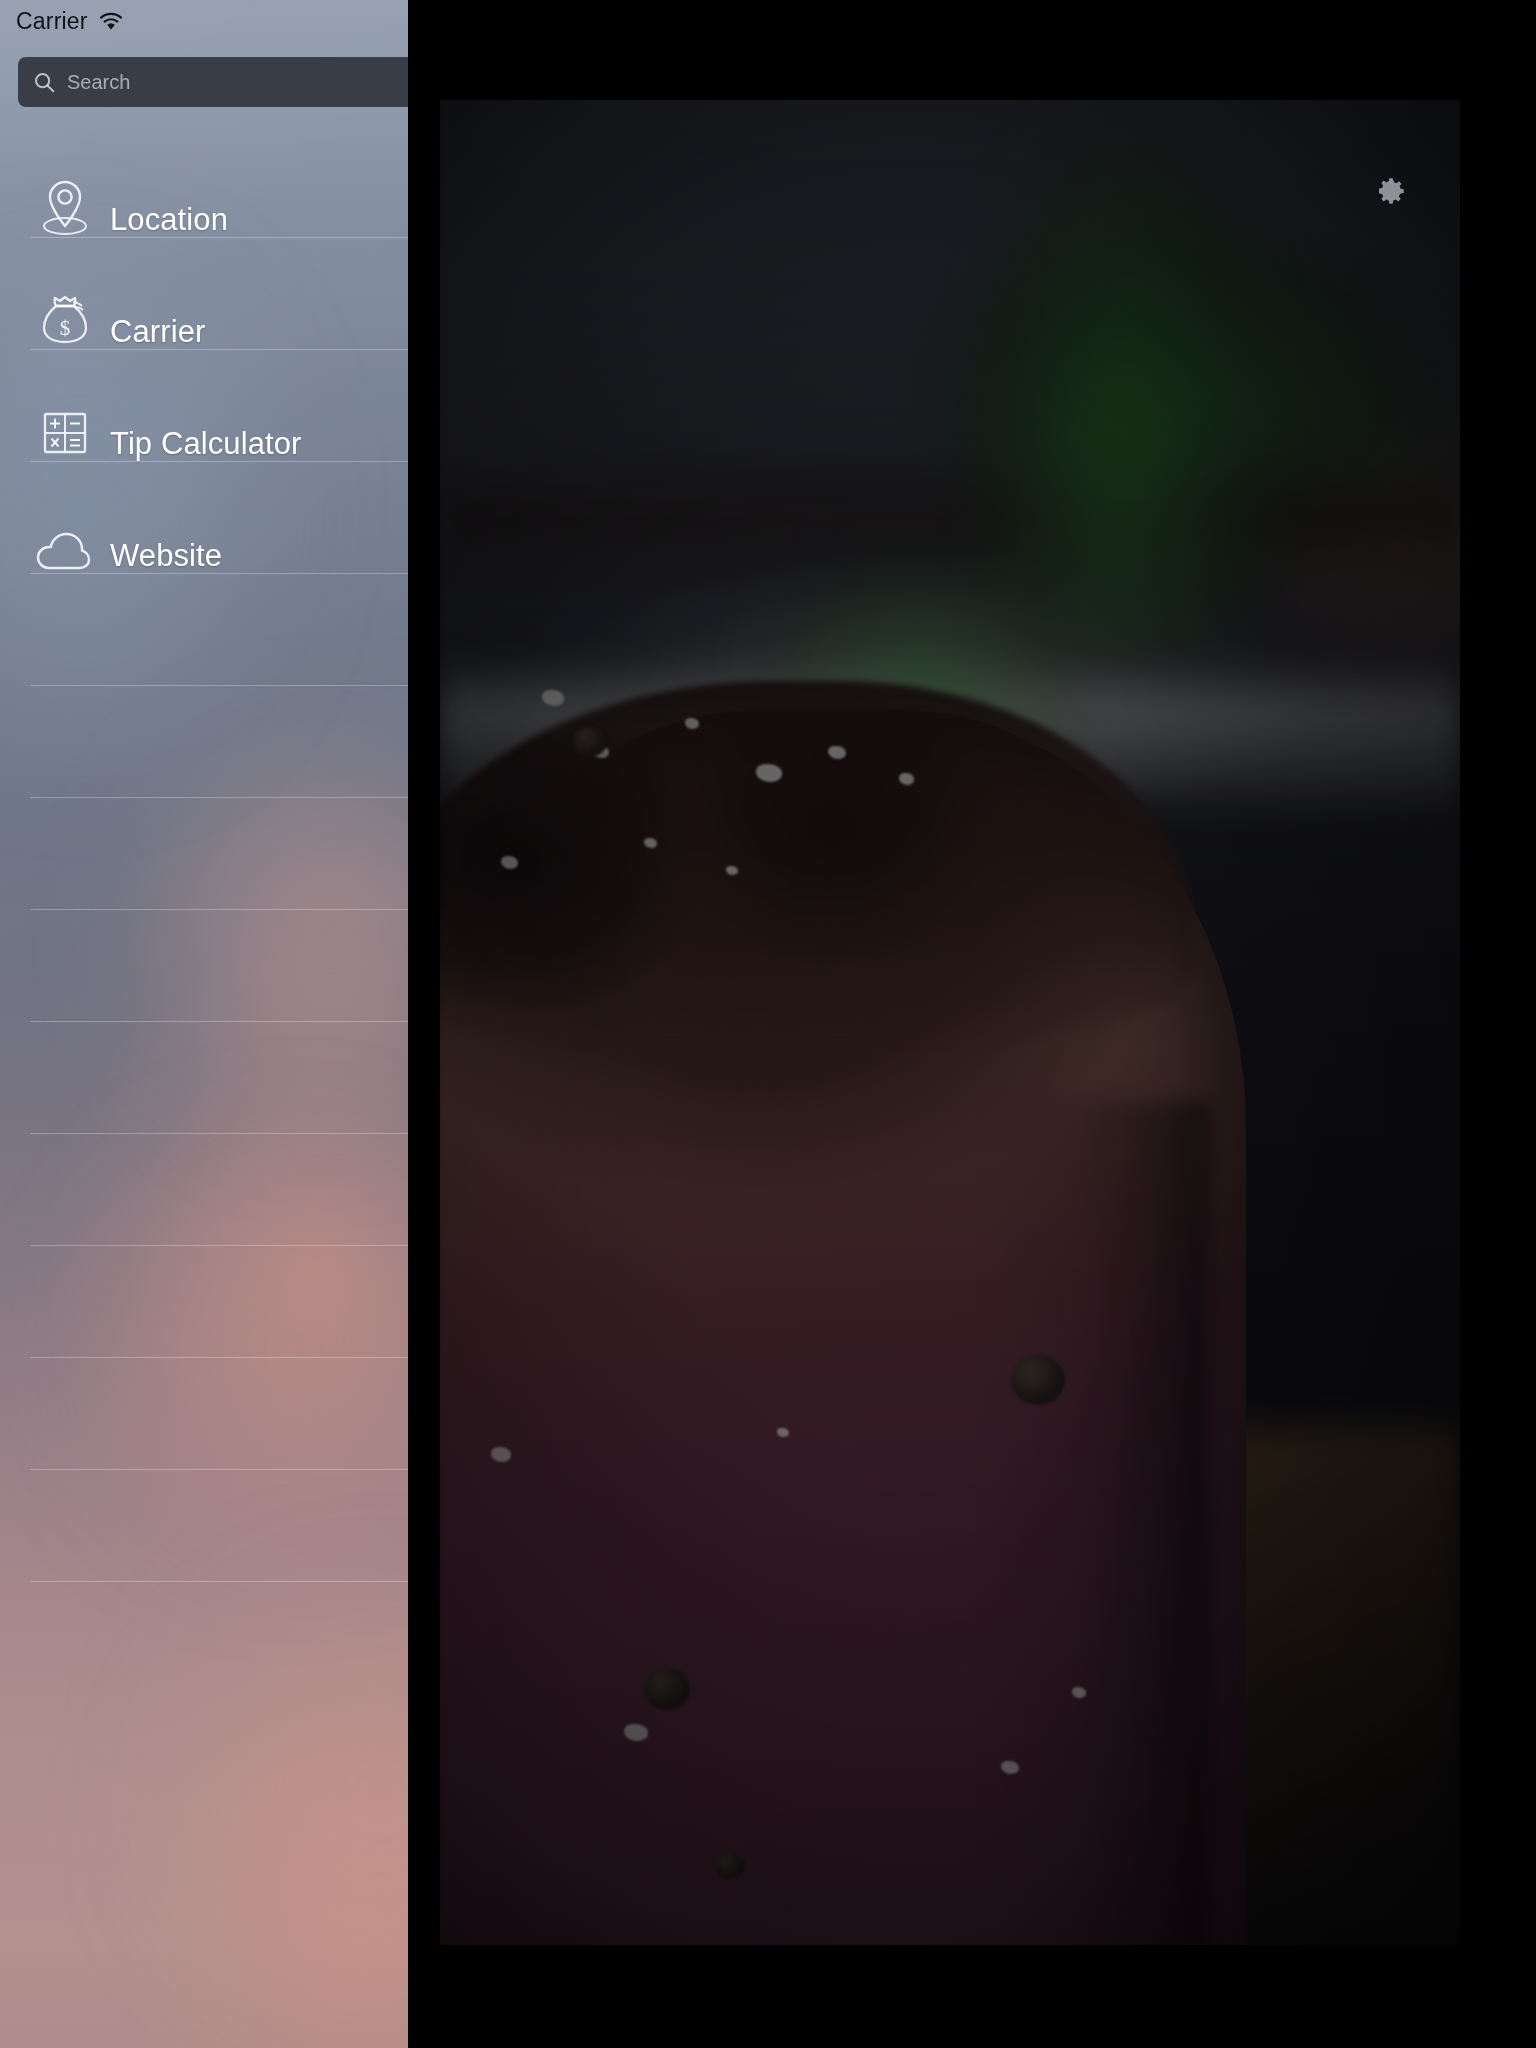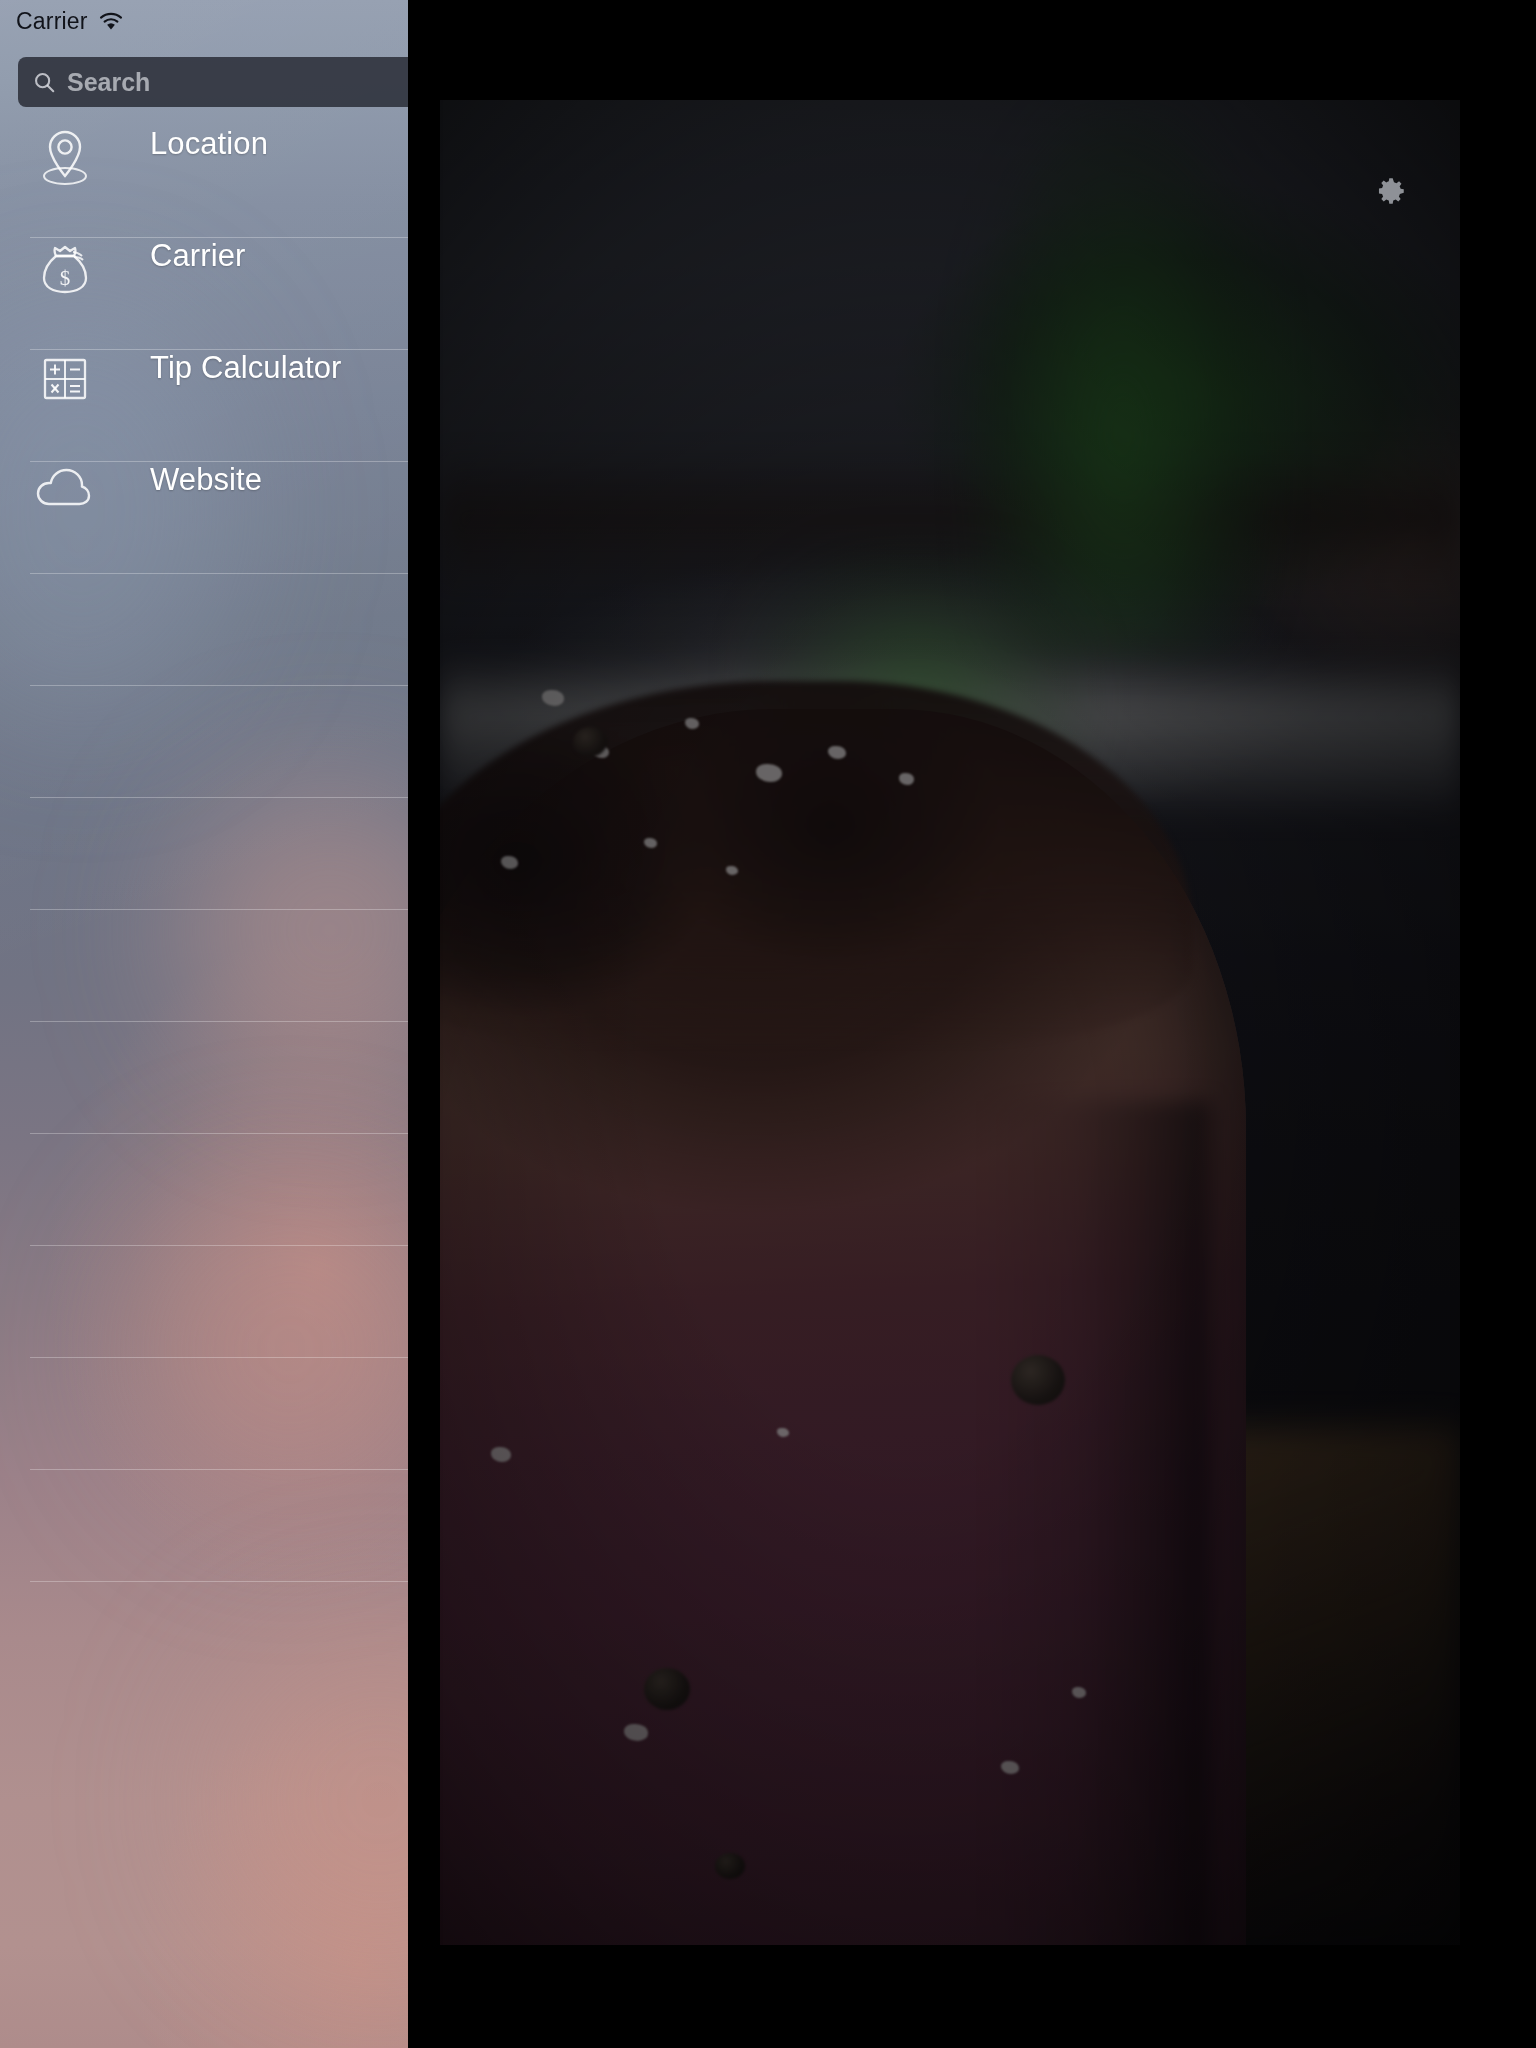--- a/index.html
+++ b/index.html
@@ -238,39 +238,37 @@
     border-radius: 8px;
     background: rgba(44,48,58,0.88);
     display: flex;
     align-items: center;
     padding-left: 14px;
     cursor: text;
   }
   #search-field .magnifier { flex: none; margin-right: 10px; }
   #search-placeholder {
     color: rgba(225,227,232,0.66);
-    font-size: 25px;
-    font-weight: bold;
+    font-size: 20px;
   }
 
   
   #menu-list {
     position: absolute;
     left: 0;
     top: 126px;
     width: 440px;
   }
   .menu-row {
     position: relative;
     height: 112px;
     display: flex;
-    align-items: flex-start;
+    align-items: flex-end;
     box-sizing: border-box;
     cursor: pointer;
-    gap: 40px;
   }
   .menu-row::after {
     content: "";
     position: absolute;
     left: 30px;
     right: 0;
     bottom: 0;
     height: 1px;
     background: rgba(255,255,255,0.28);
   }

